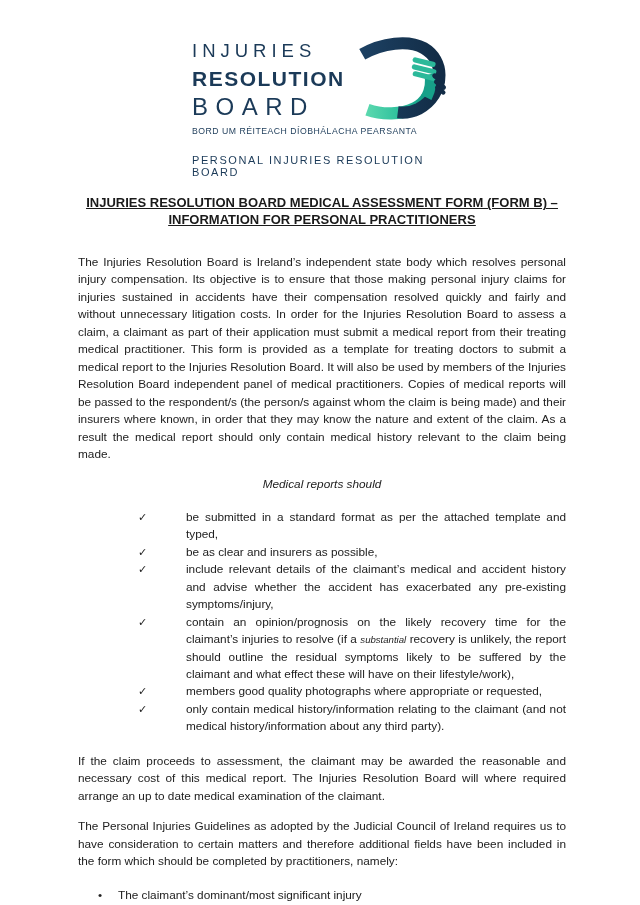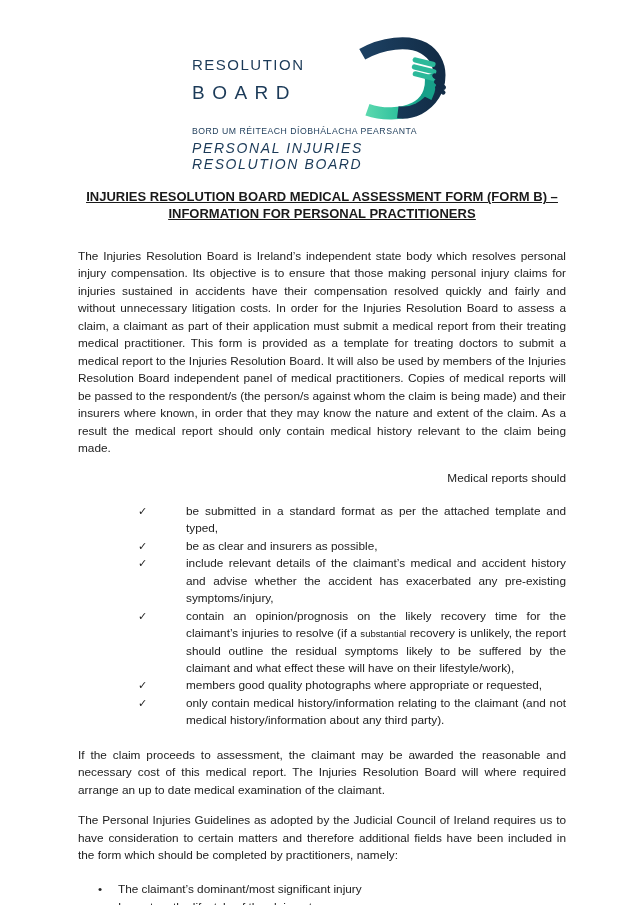--- a/index.html
+++ b/index.html
@@ -8,55 +8,56 @@
     font-family:"Liberation Sans", sans-serif;
     color:#212121;
   }
   .page { box-sizing:border-box; width:640px; height:905px; padding:36px 74px 0 78px; }
 
   
   .logo { width:260px; margin:0 auto; }
   .logo-top { display:flex; align-items:center; }
   .wordmark { width:164px; color:#1b3a58; }
   .wm1 { font-size:18.5px; letter-spacing:5px;   line-height:28px; }
-  .wm2 { font-size:15px; letter-spacing:1.5px; line-height:28px; font-weight:normal; }
-  .wm3 { font-size:19px; letter-spacing:7.5px; line-height:28px; }
+  .wm2 { font-size:21px; letter-spacing:1.5px; line-height:28px; font-weight:bold; }
+  .wm3 { font-size:24px; letter-spacing:7.5px; line-height:28px; }
   .graphic { flex:none; }
   .logo-sub { text-align:left; color:#1b3a58; margin-top:5px; }
   .sub1 { font-size:8.7px; letter-spacing:0.5px; }
-  .sub2 { font-size:14px; letter-spacing:1.6px; font-style:italic; margin-top:4px; }
+  .sub2 { font-size:11px; letter-spacing:1.6px; margin-top:18px; }
 
   
   .doc-title { margin-top:16px; text-align:center; font-weight:bold; font-size:13px; line-height:17px; color:#1a1a1a;text-decoration:underline; }
   .doc-title span { text-decoration:underline; }
 
   
   p { font-size:11.8px; line-height:17.45px; text-align:justify; margin:0 0 13px 0; }
   .p1 { margin-top:26px; }
-  .p2 { margin-bottom:13px; text-align:right; }
+  .p2 { margin-bottom:13px; text-align:center;font-style:italic; }
 
   .checklist { margin:15px 0 17px 60px; }
   .check-item { display:flex; }
   .check-mark { width:23px; flex:none; font-size:11px; line-height:17.45px; }
   .check-text { flex:1; text-align:justify; font-size:11.8px; line-height:17.45px;padding-left:25px; }
-  .small-word { font-size:9.6px; }
+  .small-word { font-size:9.6px;font-style:italic; }
 
   .bullet-list { margin:15px 0 0 20px; }
   .bullet-item { display:flex; }
   .bullet-mark { width:20px; flex:none; font-size:11.8px; line-height:18px; }
   .bullet-text { font-size:11.8px; line-height:18px; }
 </style>
 </head>
 <body>
 
 <div class="page">
 
   <div class="logo">
     <div class="logo-top">
       <div class="wordmark">
+        <div class="wm1">INJURIES</div>
         <div class="wm2">RESOLUTION</div>
         <div class="wm3">BOARD</div>
       </div>
       <svg class="graphic" viewBox="0 0 108 98" width="94" height="85" aria-hidden="true">
         <defs>
           <linearGradient id="tg" x1="0" x2="1" y1="0" y2="0">
             <stop offset="0" stop-color="#5ad8ae"></stop>
             <stop offset="0.55" stop-color="#2cbf9c"></stop>
             <stop offset="1" stop-color="#0e9682"></stop>
           </linearGradient>

